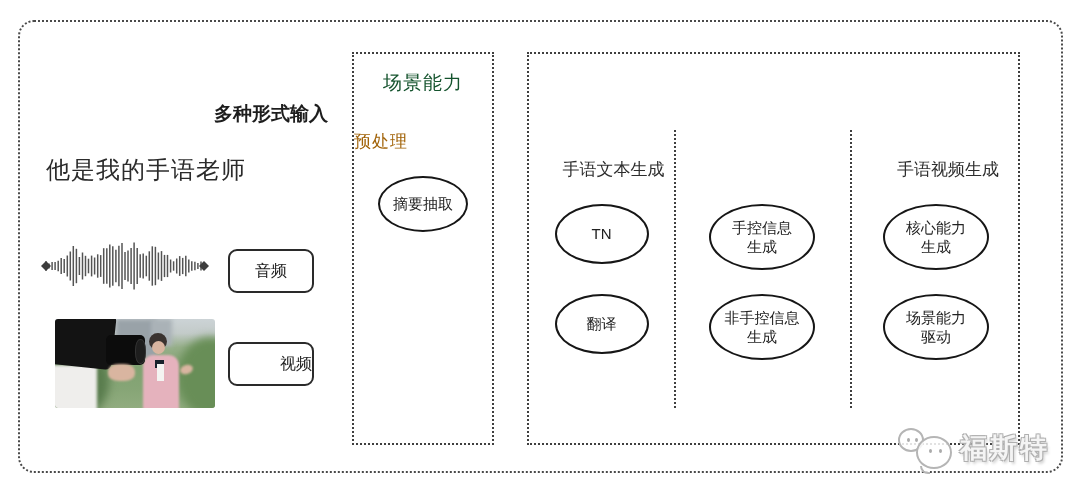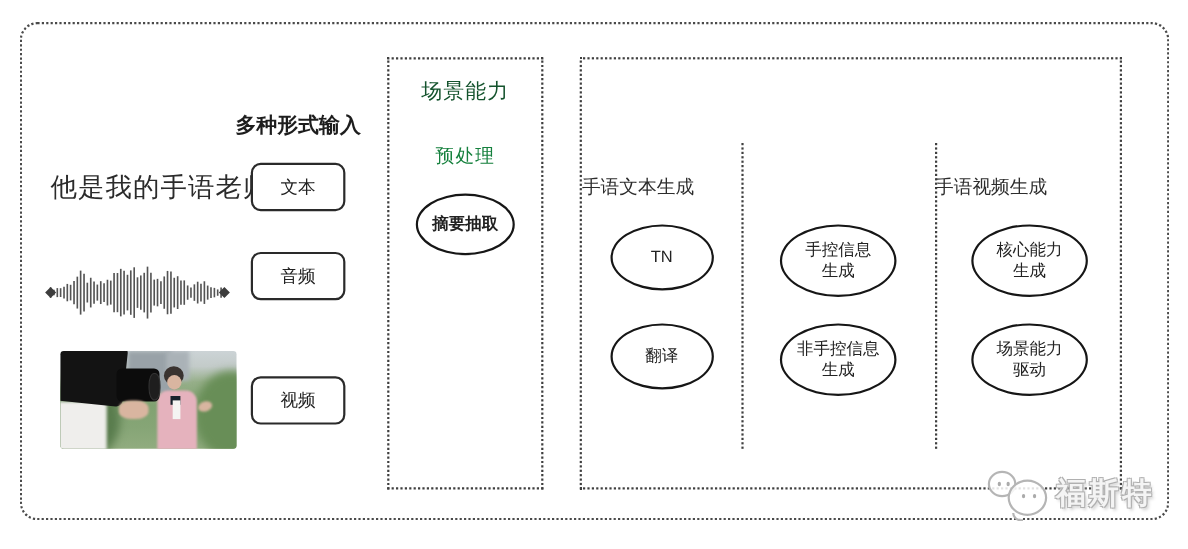--- a/index.html
+++ b/index.html
@@ -14,22 +14,22 @@
   
   .input-heading { position: absolute; left: 213px; top: 101px; width: 116px;
                    text-align: center; font-size: 19px; font-weight: bold; color: #1d1d1d; }
   .sample-sentence { position: absolute; left: 46px; top: 154px; font-size: 24px;
                      color: #2b2b2b; letter-spacing: 1px; white-space: nowrap; }
   .type-box { position: absolute; left: 228px; width: 86px; height: 44px;
               border: 2px solid #2a2a2a; border-radius: 9px; background: #fff;
               display: flex; align-items: center; justify-content: center;
               font-size: 16px; color: #222; }
   .type-box.t1 { top: 148px; }
-  .type-box.t2 { top: 229px; text-align: center; }
-  .type-box.t3 { top: 342px; }
+  .type-box.t2 { top: 249px; text-align: center; }
+  .type-box.t3 { top: 342px; justify-content: flex-end; }
 
   .waveform { position: absolute; left: 40px; top: 228px; width: 170px; height: 76px; }
 
   
   .photo { position: absolute; left: 55px; top: 319px; width: 160px; height: 89px;
            border-radius: 3px; overflow: hidden;
            background: linear-gradient(180deg, #ccd3d6 0%, #c3cbc9 16%, #96af89 32%,
                        #80a271 55%, #86a576 78%, #91ac7f 100%); }
   .photo > div { position: absolute; }
   .ph-building  { left: 38%; top: 0; width: 25%; height: 44%; background: #99a2a8; filter: blur(2px); }
@@ -57,41 +57,41 @@
   .ph-cam-hand { left: 33%; top: 50%; width: 17%; height: 20%; background: #d9b5a0;
                  border-radius: 40%; filter: blur(1.2px); }
   .ph-sleeve { left: -4%; top: 52%; width: 30%; height: 55%; background: #efeeec; filter: blur(1.5px); }
 
   
   .cap-box { position: absolute; top: 52px; height: 393px; border: 2px dotted #3f3f3f; background: transparent; }
   .scene-box { left: 352px; width: 142px; }
   .core-box  { left: 527px; width: 493px; }
   .cap-title { position: absolute; top: 16px; left: 0; width: 100%; text-align: center;
                font-size: 19px; font-weight: normal; color: #14532d; letter-spacing: 1px; }
-  .scene-sub { position: absolute; top: 76px; left: 0; width: 100%; text-align: center;
-               font-size: 17px; color: #15803d; letter-spacing: 1px; }
+  .scene-sub { position: absolute; top: 76px; left: 0; width: 100%; 
+               font-size: 17px; color: #a16207; letter-spacing: 1px; }
 
   .ellipse { position: absolute; left: 50%; transform: translateX(-50%);
              border: 2.5px solid #161616; border-radius: 50%; background: #fff;
              display: flex; align-items: center; justify-content: center;
              text-align: center; font-size: 15px; color: #222;
              line-height: 1.3; white-space: pre-line; }
-  .scene-box .ellipse { width: 90px; height: 56px; font-weight: bold; }
+  .scene-box .ellipse { width: 90px; height: 56px; }
   .scene-box .e1 { top: 122px; }
   .scene-box .e2 { top: 210px; }
   .scene-box .e3 { top: 299px; }
 
   .core-col { position: absolute; top: 0; height: 100%; }
   .col-1 { left: 0;     width: 145px; }
   .col-2 { left: 145px; width: 176px; }
   .col-3 { left: 321px; width: 172px; }
   .col-divider { position: absolute; top: 76px; height: 278px; width: 0;
                  border-left: 2px dotted #3f3f3f; }
   .div-1 { left: 145px; } .div-2 { left: 321px; }
-  .col-header { position: absolute; top: 104px; left: 0; width: 100%; 
+  .col-header { position: absolute; top: 104px; left: 12px; width: 100%; text-align: center;
                 font-size: 17px; color: #2d2d2d; white-space: nowrap; }
   .core-col .ellipse.single { width: 94px; height: 60px; }
   .core-col .ellipse.double { width: 106px; height: 66px; }
   .core-col .row1 { top: 150px; }
   .core-col .row2 { top: 240px; }
 
   
   .watermark { position: absolute; left: 896px; top: 424px; width: 170px; height: 52px; }
   .wm-logo { position: absolute; left: 0; top: 0; width: 62px; height: 52px; }
   .wm-circle { position: absolute; border: 2px solid #b5b5b5; background: rgba(255,255,255,0.85);
@@ -186,23 +186,20 @@
     <div class="ph-hand"></div>
     <div class="ph-mic-logo"></div>
     <div class="ph-mic"></div>
     <div class="ph-sleeve"></div>
     <div class="ph-cam-body"></div>
     <div class="ph-cam-lens"></div>
     <div class="ph-cam-ring"></div>
     <div class="ph-cam-hand"></div>
   </div>
 
-  <div class="type-box t1">
-    <span>文本</span>
-  </div>
   <div class="type-box t2">
     <span>音频</span>
   </div>
   <div class="type-box t3">
     <span>视频</span>
   </div>
 
   <div class="cap-box scene-box">
     <div class="cap-title">场景能力</div>
     <div class="scene-sub">预处理</div>

